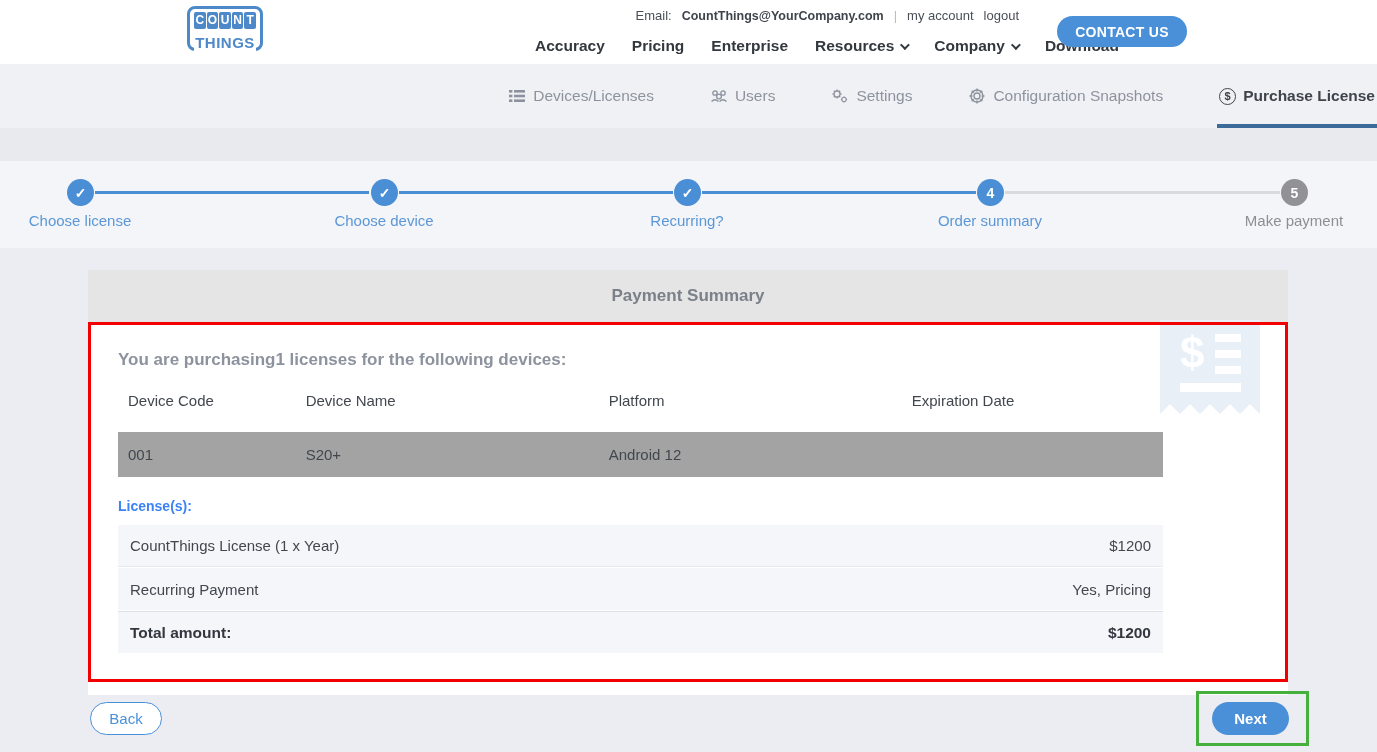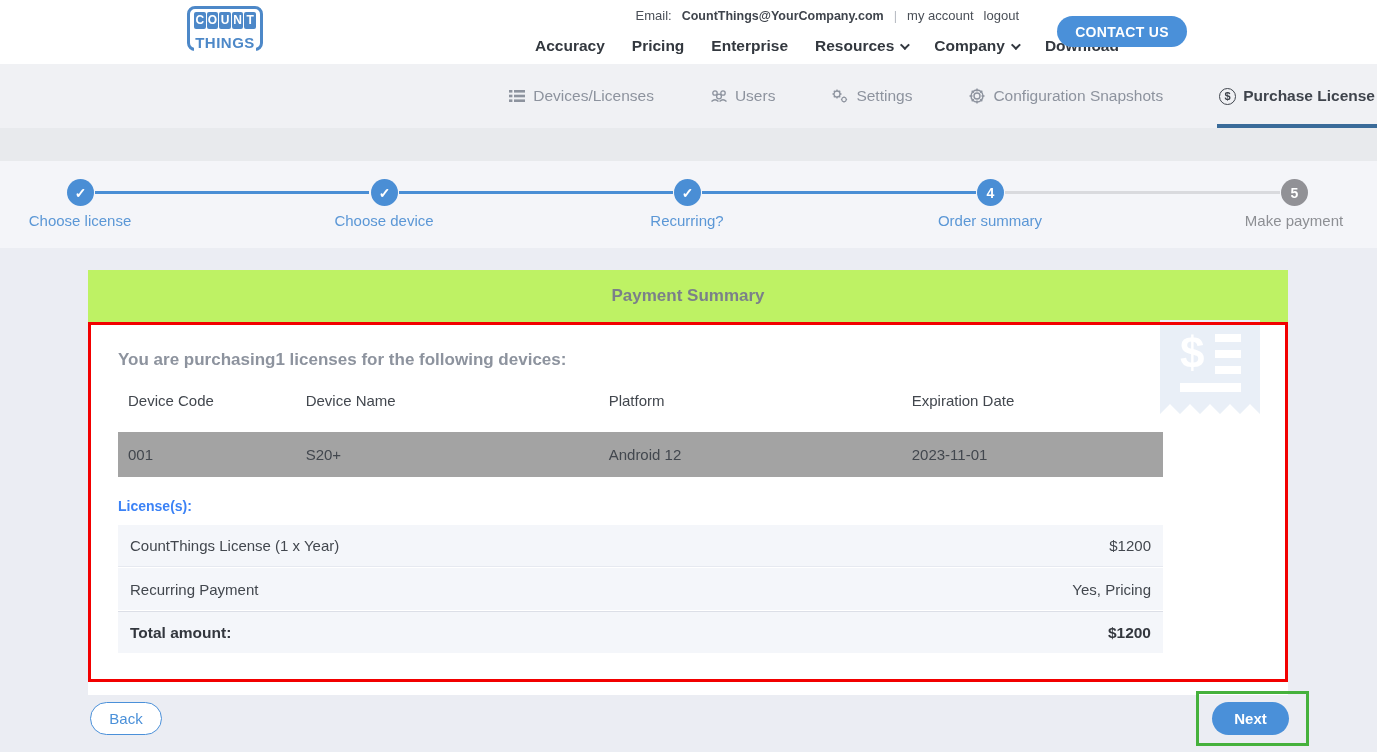--- a/index.html
+++ b/index.html
@@ -42,21 +42,21 @@
   .step { position:absolute; top:18px; width:0; }
   .step-circle { position:absolute; left:-13px; top:0; width:27px; height:27px; border-radius:50%; color:#fff; font-size:14px; font-weight:bold; display:flex; align-items:center; justify-content:center; }
   .step-circle.done, .step-circle.current { background:#4a8ed5; }
   .step-circle.upcoming { background:#919196; }
   .step-label { position:absolute; top:33px; left:0; transform:translateX(-50%); white-space:nowrap; font-size:15px; }
   .step-label.blue { color:#5b97d6; }
   .step-label.gray { color:#8d8f94; }
 
   
   .card { position:absolute; left:88px; top:270px; width:1200px; height:425px; background:#ffffff; }
-  .card-header { height:52px; background:#bef264; color:#7b8089; font-size:17px; font-weight:bold; text-align:center; line-height:52px; }
+  .card-header { height:52px; background:#e5e5e5; color:#7b8089; font-size:17px; font-weight:bold; text-align:center; line-height:52px; }
   .intro { position:absolute; left:30px; top:80px; color:#8d939e; font-size:17px; font-weight:bold; }
   .dev-grid { position:absolute; left:30px; width:1045px; display:grid; grid-template-columns:17% 29% 29% 25%; align-items:center; font-size:15px; color:#42474e; }
   .dev-head { top:118px; height:24px; }
   .dev-row { top:162px; height:45px; background:#a3a3a3; }
   .dev-grid > div { padding-left:10px; }
   .licenses-label { position:absolute; left:30px; top:228px; color:#3b82f6; font-size:14px; font-weight:bold; }
   .lic-row { position:absolute; left:30px; width:1045px; height:42px; background:#f4f6fa; display:flex; justify-content:space-between; align-items:center; padding:0 12px; font-size:15px; color:#42474e; }
   .lic-row.r1 { top:255px; border-bottom:1px solid #e6e9f0; }
   .lic-row.r2 { top:298px; }
   .lic-row.total { top:341px; border-top:1px solid #dcdfe7; font-weight:bold; color:#33373e; font-size:15.5px; }
@@ -220,21 +220,20 @@
     <div class="dev-grid dev-head">
       <div>Device Code</div>
       <div>Device Name</div>
       <div>Platform</div>
       <div>Expiration Date</div>
     </div>
     <div class="dev-grid dev-row">
       <div>001</div>
       <div>S20+</div>
       <div>Android 12</div>
-      <div>2023-11-01</div>
     </div>
 
     <div class="licenses-label">License(s):</div>
 
     <div class="lic-row r1">
       <span>CountThings License (1 x Year)</span>
       <span>$1200</span>
     </div>
     <div class="lic-row r2">
       <span>Recurring Payment</span>

